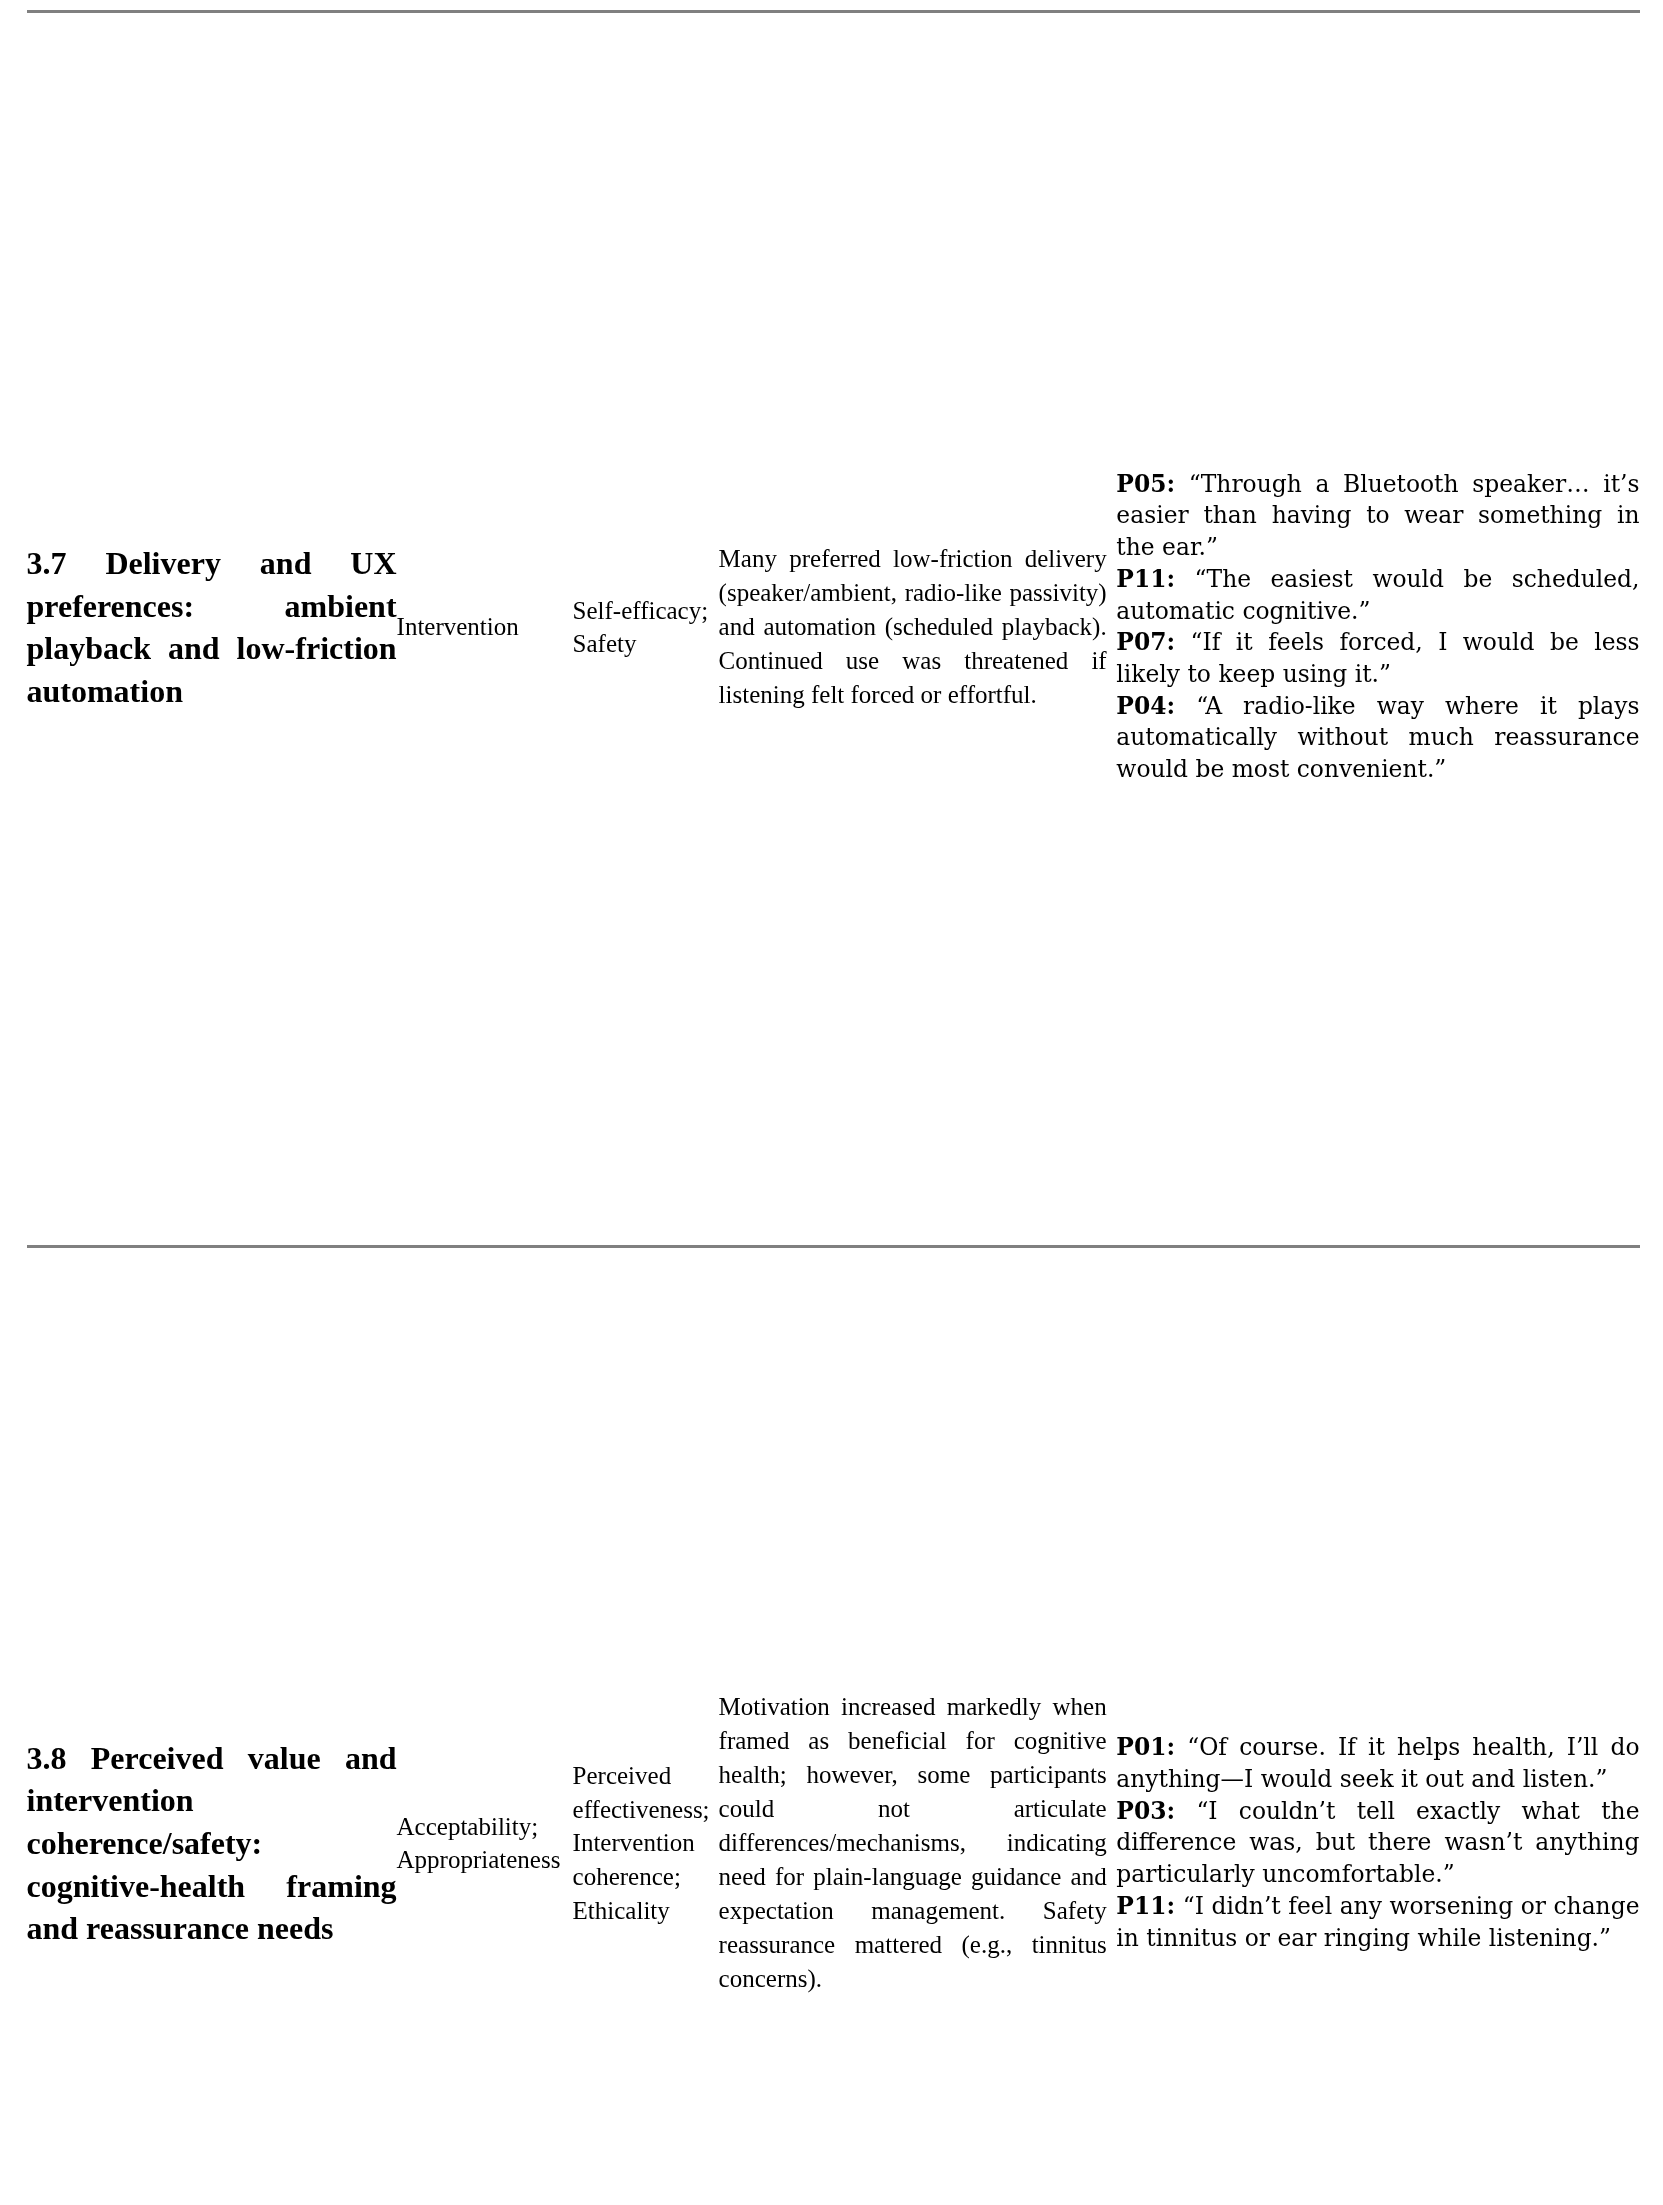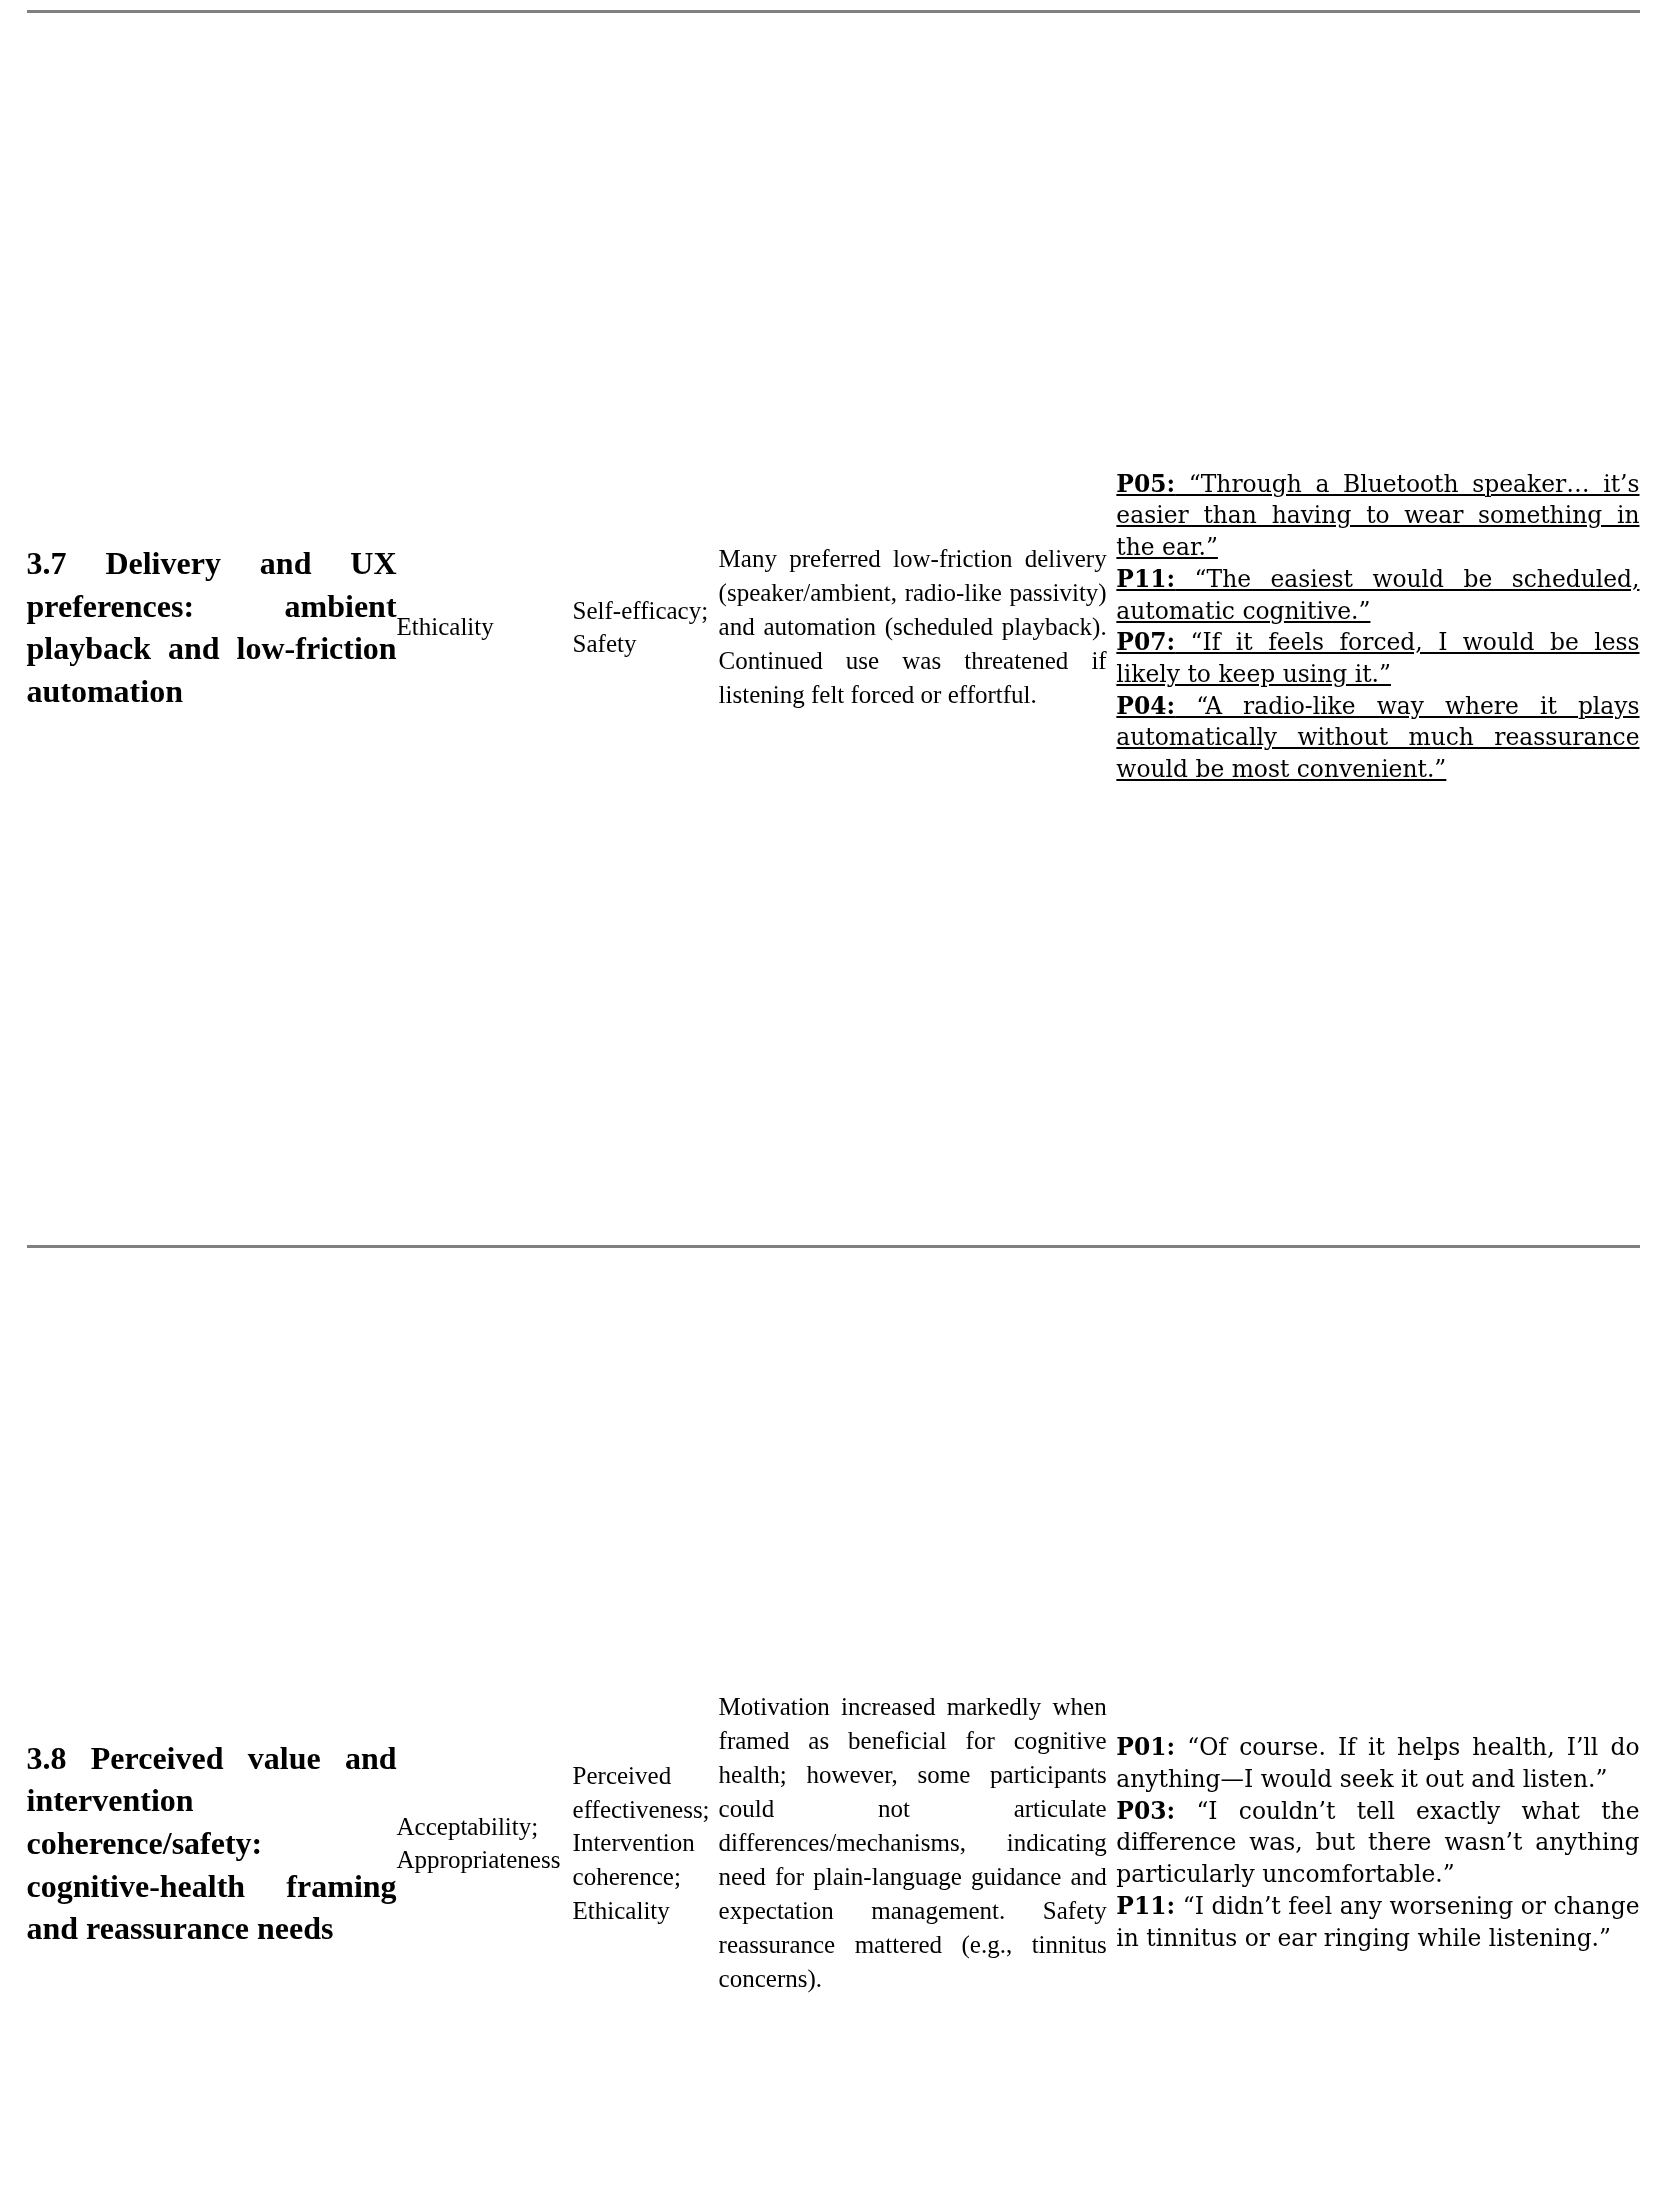--- a/index.html
+++ b/index.html
@@ -104,21 +104,21 @@
 
   
   .row-1 .cell { padding-top: 0; padding-bottom: 0; }
 
   .va-mid { vertical-align: middle; margin-top: 44px; }
   .va-top { vertical-align: top; }
 
   .row1-height { height: 1229px; }
   .row2-height { height: 1203px; }
 
-  .quotes-row1 { padding-top: 0.9px; text-decoration: underline; }
+  .quotes-row1 { padding-top: 0.9px; }
   .quotes-row2 { padding-top: 0.9px; }
 </style>
 </head>
 <body>
 
 <div class="page">
 
   <div class="rule rule-top"></div>
   <div class="rule rule-mid"></div>
 
@@ -130,21 +130,21 @@
         <col class="c4">
         <col class="c5">
         <col class="c6">
         <col class="c7">
     </colgroup>
     <tbody>
 
       <tr class="row-1 row1-height">
         <td class="cell theme-name va-mid">3.7 Delivery and UX preferences: ambient playback and low-friction automation</td>
 
-        <td class="cell construct va-mid">Ethicality</td>
+        <td class="cell construct va-mid">Intervention</td>
 
         <td class="cell outcome va-mid">Self-efficacy; Safety</td>
 
         <td class="cell finding va-mid">Many preferred low-friction delivery (speaker/ambient, radio-like passivity) and automation (scheduled playback). Continued use was threatened if listening felt forced or effortful.</td>
 
         <td class="cell"></td>
 
         <td class="cell quotes quotes-row1 va-top" colspan="2">
           <p><span class="pid">P05:</span><span> “Through a Bluetooth speaker… it’s easier than having to wear something in the ear.”</span></p>
           <p><span class="pid">P11:</span><span> “The easiest would be scheduled, automatic cognitive.”</span></p>

